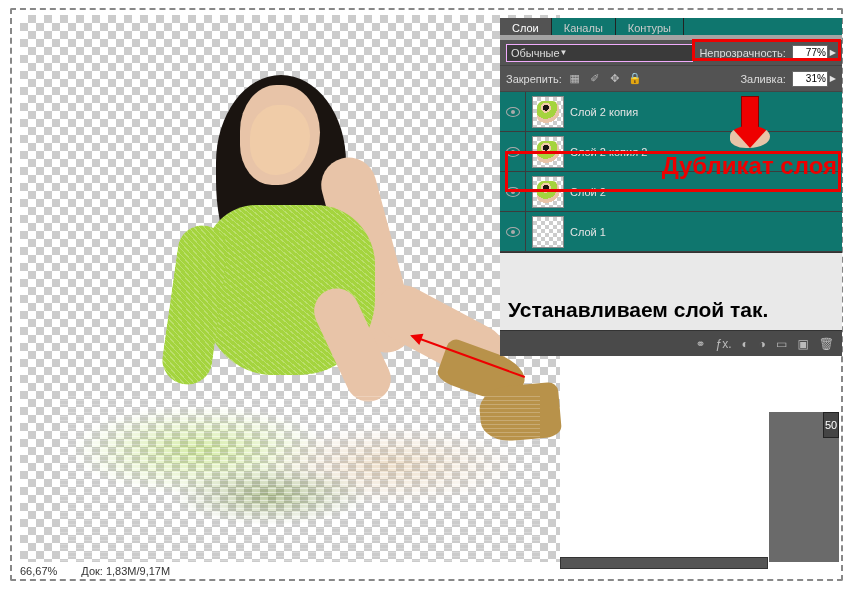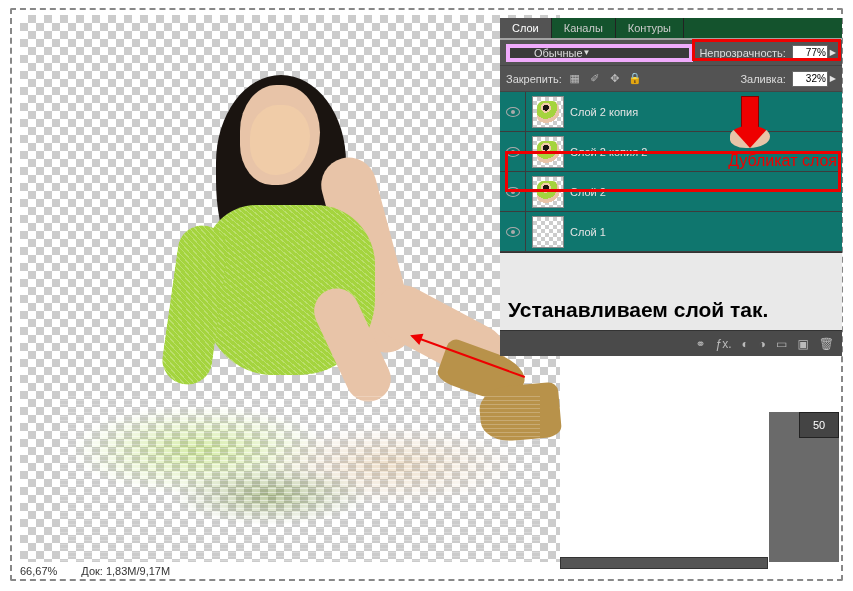--- a/index.html
+++ b/index.html
@@ -23,56 +23,56 @@
 .green-mesh{background-image:repeating-linear-gradient(40deg,rgba(255,255,255,.25) 0 1px,transparent 1px 4px)}
 .reflection{position:absolute;left:40px;top:380px;width:480px;height:170px;opacity:.45}
 .refl{position:absolute;border-radius:50%;filter:blur(1px)}
 .r1{left:10px;top:10px;width:260px;height:90px;background:radial-gradient(ellipse,#a4d43e 0%,transparent 70%)}
 .r2{left:200px;top:30px;width:260px;height:80px;background:radial-gradient(ellipse,#d9b88a 0%,transparent 70%)}
 .r3{left:110px;top:70px;width:200px;height:60px;background:radial-gradient(ellipse,#6b8a2a 0%,transparent 70%)}
 .ripple{position:absolute;inset:0;background:repeating-linear-gradient(0deg,rgba(255,255,255,.5) 0 1px,transparent 1px 4px)}
 .status{position:absolute;left:20px;bottom:10px;height:20px;display:flex;gap:24px;color:#333;font-size:11px;align-items:center}
 
 .panel{position:absolute;right:11px;top:18px;width:342px;background:#535353;font-size:11px;color:#e4e4e4}
-.tabs{display:flex;background:#14532d;height:22px;border-bottom:2px solid #a3a3a3}
+.tabs{display:flex;background:#0f766e;height:22px;border-bottom:5px solid #a3a3a3}
 .tab{padding:4px 12px;color:#ccc;border-right:1px solid #222}
 .tab.active{background:#535353;color:#fff}
 .row{display:flex;align-items:center;height:26px;padding:0 6px;gap:6px;border-bottom:1px solid #444}
-.blend{flex:1;background:#3a3a3a;border:4px solid #f0abfc;height:18px;padding:0 24px;display:flex;align-items:center;justify-content:flex-start;color:#ddd}
+.blend{flex:1;background:#3a3a3a;border:1px solid #f0abfc;height:18px;padding:0 4px;display:flex;align-items:center;justify-content:flex-start;color:#ddd}
 .blend .arrow{font-size:8px}
 .spin{display:flex;align-items:center;gap:2px}
 .spin .val{width:36px;height:16px;background:#fff;color:#000;text-align:right;padding:0 13px;border:1px solid #666;font-size:10px;line-height:14px}
 .lbl{color:#ddd}
 .lock-icons{display:flex;gap:6px;color:#bbb}
 .lock-icons span{width:14px;text-align:center}
 .layers{background:#0f766e}
 .layer{display:flex;align-items:center;height:40px;border-bottom:1px solid #3c3c3c}
 .layer.sel{background:#2a6fd6;color:#fff}
 .vis{width:26px;display:flex;align-items:center;justify-content:center;border-right:1px solid #3c3c3c;height:100%}
 .eye{width:14px;height:10px;border:1px solid #aaa;border-radius:60%;position:relative}
 .eye::after{content:"";position:absolute;left:4px;top:2px;width:4px;height:4px;background:#aaa;border-radius:50%}
 .thumb{width:32px;height:32px;margin:0 6px;border:1px solid #888;background-image:linear-gradient(45deg,#ccc 25%,transparent 25%),linear-gradient(-45deg,#ccc 25%,transparent 25%),linear-gradient(45deg,transparent 75%,#ccc 75%),linear-gradient(-45deg,transparent 75%,#ccc 75%);background-size:8px 8px;background-position:0 0,0 4px,4px -4px,-4px 0;background-color:#fff;position:relative}
 .thumb .mini{position:absolute;left:4px;top:4px;width:22px;height:22px;background:radial-gradient(circle at 40% 30%,#1a1410 0 15%,#f0cca8 15% 25%,#a4d43e 25% 55%,#e8c4a8 55% 75%,transparent 75%);border-radius:30%}
 .layer .name{font-size:11px}
 
 .redbox{position:absolute;border:3px solid #e00}
 .rb-opacity{right:12px;top:39px;width:149px;height:22px}
 .rb-layer{right:12px;top:151px;width:336px;height:41px}
-.annot-dup{position:absolute;right:16px;top:152px;color:#e00;font-size:16px;font-weight:normal;font-family:Verdana,sans-serif}
+.annot-dup{position:absolute;right:16px;top:152px;color:#e00;font-size:24px;font-weight:bold;font-family:Verdana,sans-serif}
 .big-arrow{position:absolute;right:84px;top:96px;width:38px;height:56px}
 .big-arrow .shaft{position:absolute;left:10px;top:0;width:18px;height:32px;background:#e00;border:1px solid #800}
 .big-arrow .head{position:absolute;left:-1px;top:30px;width:0;height:0;border-left:20px solid transparent;border-right:20px solid transparent;border-top:22px solid #e00}
 .annot-set{position:absolute;left:508px;top:298px;color:#000;font-size:21px;font-weight:bold;font-family:Verdana,sans-serif}
 .line-arrow{position:absolute;left:412px;top:335px;width:120px;height:2px;background:#e00;transform:rotate(20deg);transform-origin:left center}
 .line-arrow::before{content:"";position:absolute;left:-2px;top:-5px;border-right:12px solid #e00;border-top:6px solid transparent;border-bottom:6px solid transparent}
 .panel-footer{height:26px;background:#4a4a4a;border-top:1px solid #333;display:flex;justify-content:flex-end;align-items:center;gap:10px;padding:0 8px;color:#bbb}
 .panel-footer span{font-size:12px}
 .blank-area{height:78px;background:#e9e9e9;border-top:1px solid #333}
 .right-side{position:absolute;right:14px;top:412px;width:70px;height:150px;background:#6a6a6a}
-.right-side .strip{position:absolute;right:0;top:0;width:40px;height:26px;background:#444;color:#fff;font-size:11px;display:flex;align-items:center;justify-content:center;border:1px solid #222}
+.right-side .strip{position:absolute;right:0;top:0;width:16px;height:26px;background:#444;color:#fff;font-size:11px;display:flex;align-items:center;justify-content:center;border:1px solid #222}
 .bottom-bar{position:absolute;left:560px;right:85px;bottom:22px;height:12px;background:#555;border:1px solid #333}
 </style>
 </head>
 <body>
 
 <div class="frame"></div>
 
 <div class="canvas">
   <div class="checker"></div>
   <div class="figure">
@@ -121,21 +121,21 @@
     <span class="lbl">Закрепить:</span>
     <div class="lock-icons">
       <span>▦</span>
       <span>✐</span>
       <span>✥</span>
       <span>🔒</span>
     </div>
     <div style="flex:1"></div>
     <span class="lbl">Заливка:</span>
     <div class="spin">
-      <div class="val">32%</div>
+      <div class="val">31%</div>
       <span style="font-size:8px">▶</span>
     </div>
   </div>
   <div class="layers">
     <div class="layer">
       <div class="vis">
           <div class="eye"></div>
         </div>
       <div class="thumb">
           <div class="mini"></div>

